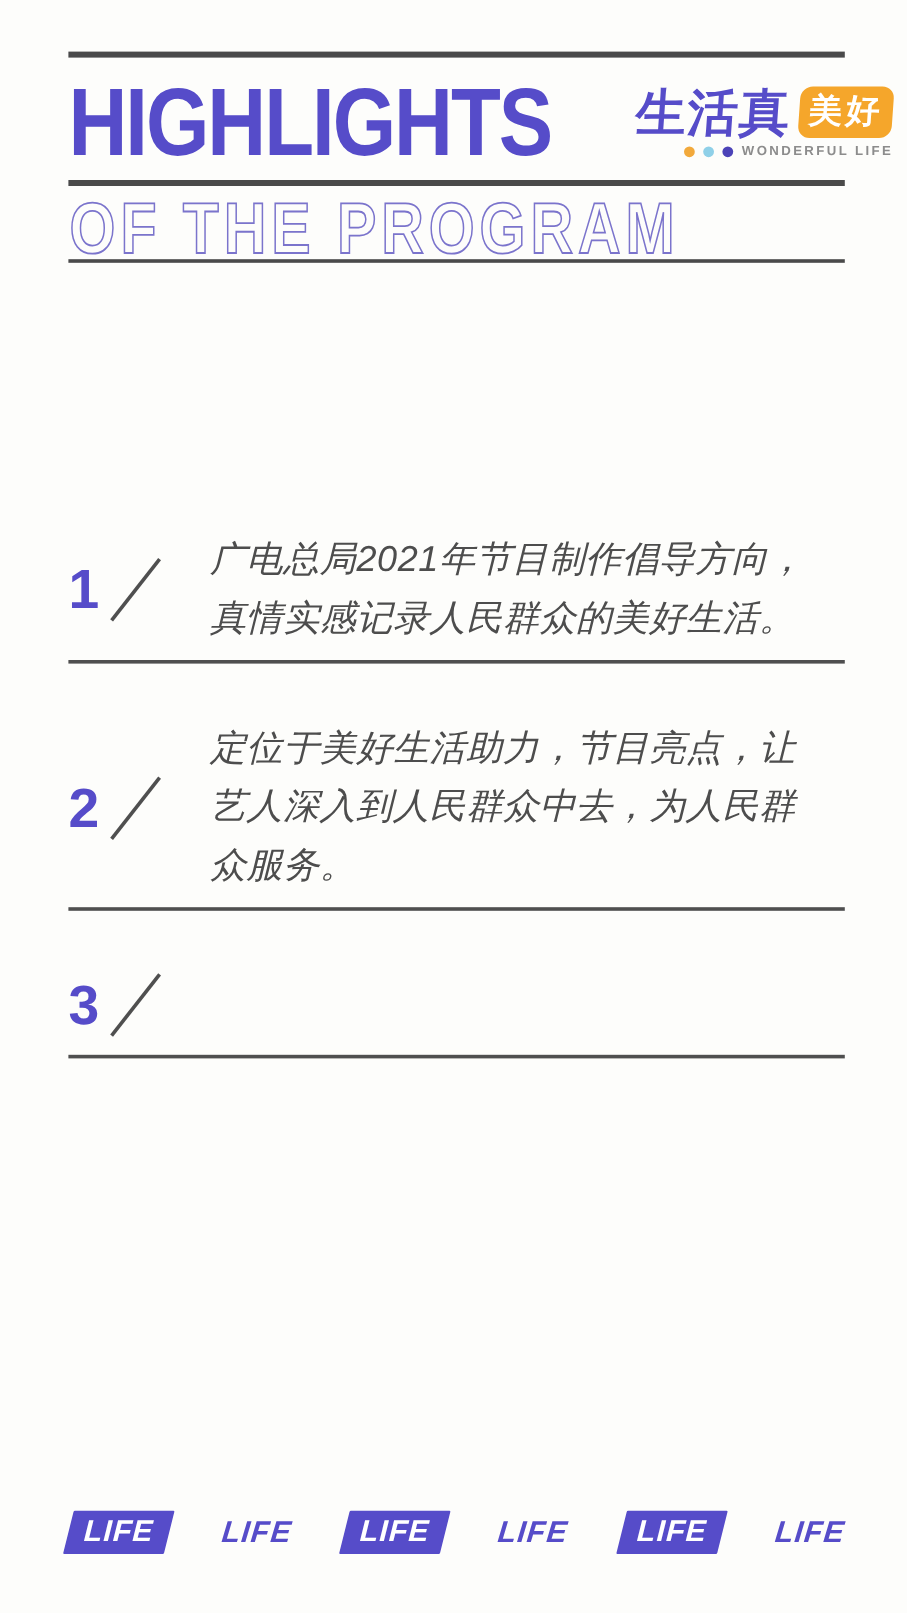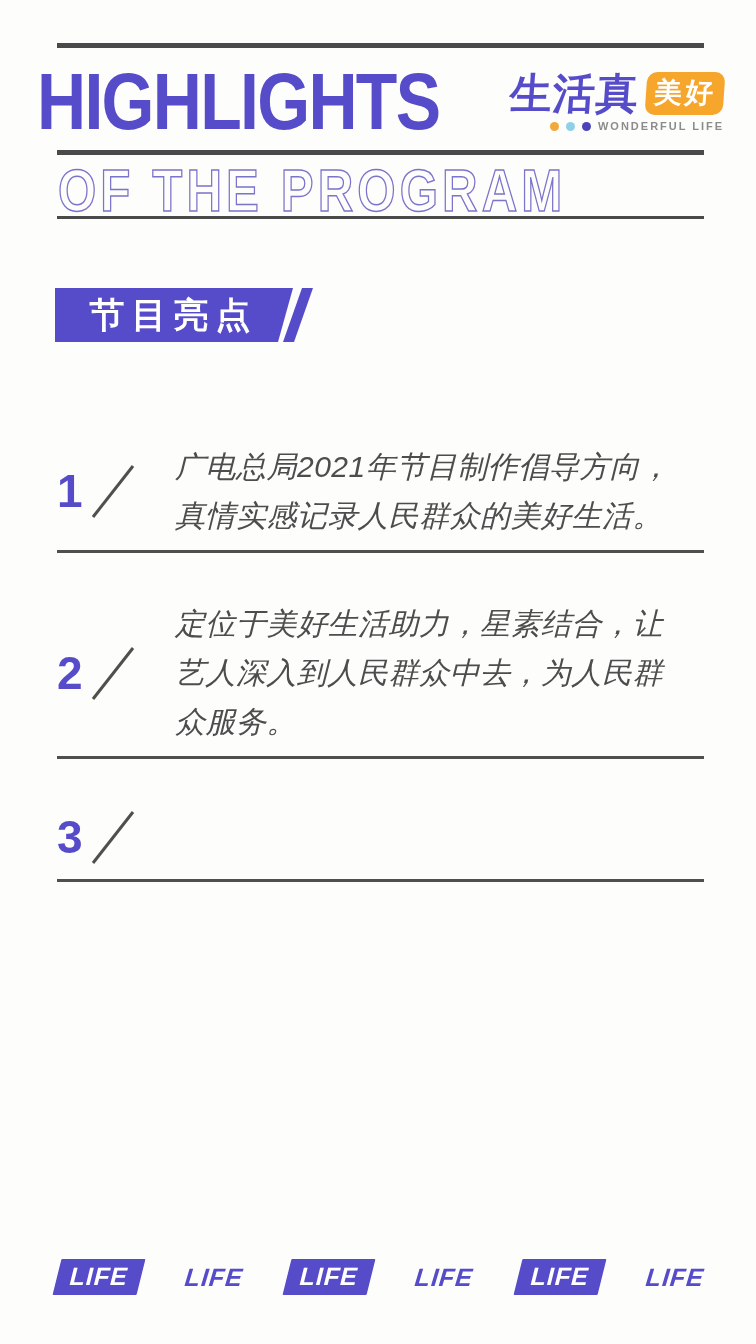--- a/index.html
+++ b/index.html
@@ -10,21 +10,21 @@
     font-family:"Liberation Sans", sans-serif;
     overflow:hidden;
   }
   .rule{position:absolute;left:57px;width:647px;background:#4a4a4a;}
   .rule-top{top:43px;height:5px;}
   .rule-mid{top:150px;height:5px;}
   .rule-bot{top:216px;height:3px;}
 
   .header-row{
     position:absolute;left:57px;top:58px;width:647px;height:88px;
-    display:flex;align-items:center;justify-content:center;
+    display:flex;align-items:center;justify-content:flex-start;
   }
   .main-title{
     margin:0;
     font-size:80px;line-height:1;font-weight:bold;
     color:#564CC9;letter-spacing:-2px;
     transform:scaleX(0.85);transform-origin:left center;
     white-space:nowrap;
   }
   .logo{display:flex;flex-direction:column;align-items:flex-end;flex-shrink:0;}
   .logo-top{display:flex;align-items:flex-start;gap:7px;}
@@ -125,25 +125,20 @@
       </div>
     </div>
   </div>
 
   <div class="rule rule-mid"></div>
 
   <h2 class="subtitle">OF THE PROGRAM</h2>
 
   <div class="rule rule-bot"></div>
 
-  <div class="section-badge">
-    <div class="badge-main"></div>
-    <div class="badge-slash"></div>
-    <div class="badge-label">节目亮点</div>
-  </div>
 
   <div class="items">
 
     <div class="item">
       <div class="num-col">
         <span class="num">1</span>
         <svg class="slash-icon" width="54" height="64" viewBox="0 0 54 64">
           <line x1="8" y1="58" x2="48" y2="7" stroke="#4f4f4f" stroke-width="3"></line>
         </svg>
       </div>
@@ -151,21 +146,21 @@
 真情实感记录人民群众的美好生活。</div>
     </div>
 
     <div class="item">
       <div class="num-col">
         <span class="num">2</span>
         <svg class="slash-icon" width="54" height="64" viewBox="0 0 54 64">
           <line x1="8" y1="58" x2="48" y2="7" stroke="#4f4f4f" stroke-width="3"></line>
         </svg>
       </div>
-      <div class="item-text">定位于美好生活助力，星素结合，让
+      <div class="item-text">定位于美好生活助力，节目亮点，让
 艺人深入到人民群众中去，为人民群
 众服务。</div>
     </div>
 
     <div class="item">
       <div class="num-col">
         <span class="num">3</span>
         <svg class="slash-icon" width="54" height="64" viewBox="0 0 54 64">
           <line x1="8" y1="58" x2="48" y2="7" stroke="#4f4f4f" stroke-width="3"></line>
         </svg>

